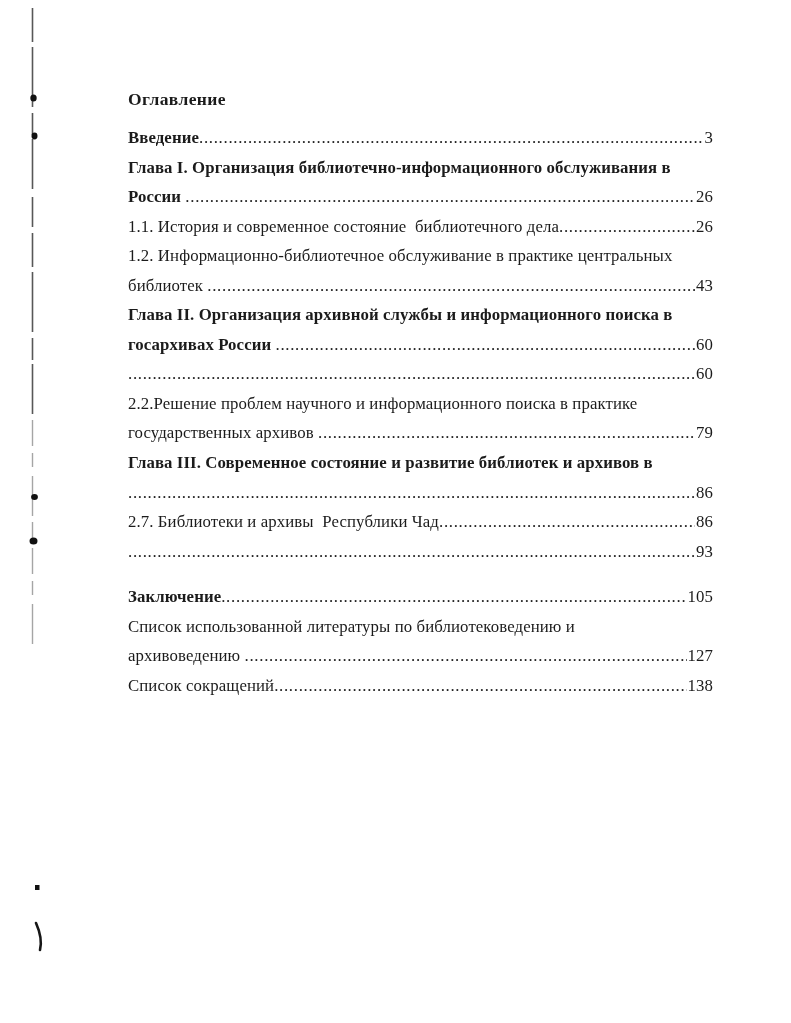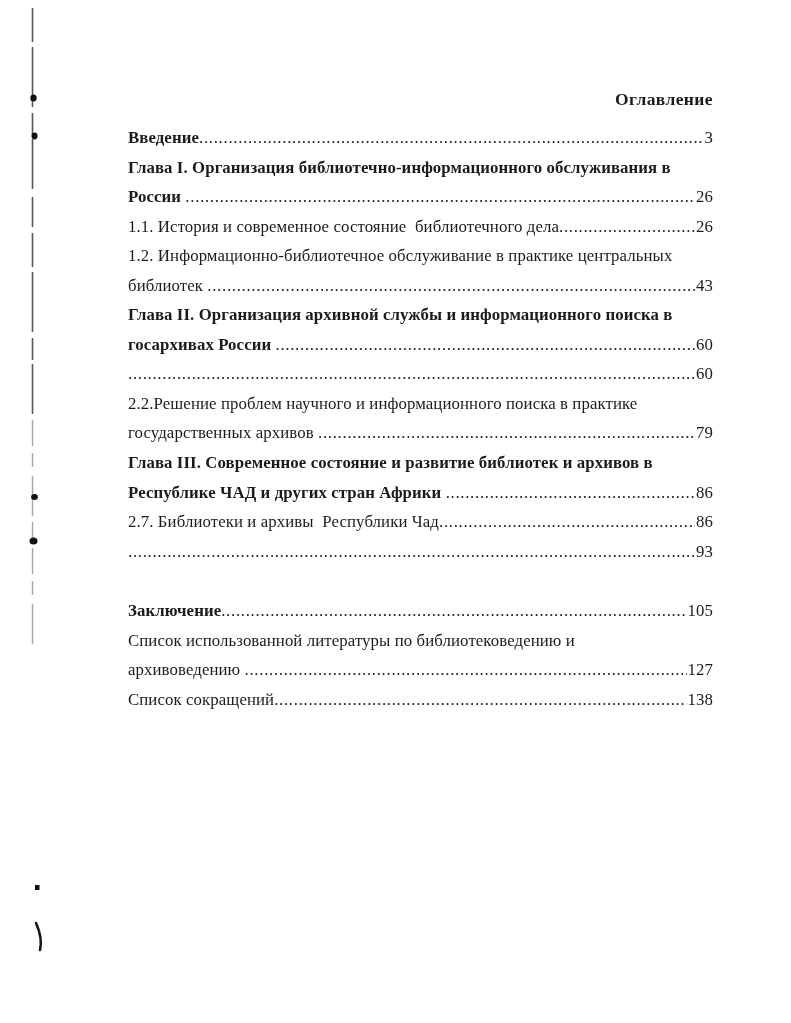--- a/index.html
+++ b/index.html
@@ -14,36 +14,36 @@
   .page { position: absolute; inset: 0; }
   .artifacts { position: absolute; left: 0; top: 0; pointer-events: none; }
   .content {
     position: absolute;
     left: 128px; top: 88px;
     width: 585px;
   }
   .title {
     font-size: 17.5px;
     font-weight: bold;
-    text-align: right;
+    text-align: left;
     margin: 0 0 18px 0;
     letter-spacing: 0.4px;
     line-height: 22px;
   }
   .toc-line {
     display: flex;
     align-items: baseline;
     height: 29.55px;
     font-size: 16.8px;
     white-space: pre;
     letter-spacing: 0.1px;
     text-align: center;
   }
   .toc-line.bold .toc-text { font-weight: bold; }
-  .toc-line.gap { margin-top: 30px; }
+  .toc-line.gap { margin-top: 16px; }
   .toc-text { flex: 0 0 auto; }
   .leader {
     flex: 1 1 auto;
     min-width: 0;
     overflow: hidden;
     white-space: nowrap;
     letter-spacing: 0.7px;
     font-weight: normal;
     color: #222;
   }
@@ -121,21 +121,20 @@
     <span class="toc-text">государственных архивов </span>
     <span class="leader">................................................................................................................................................................................................................................................................................................................................................................................................................</span>
     <span class="toc-page">79</span>
   </div>
         <div class="toc-line bold">
     <span class="toc-text">Глава III. Современное состояние и развитие библиотек и архивов в</span>
     
     
   </div>
         <div class="toc-line bold">
-    <span class="toc-text">Республике ЧАД и других стран Африки </span>
     <span class="leader">................................................................................................................................................................................................................................................................................................................................................................................................................</span>
     <span class="toc-page">86</span>
   </div>
         <div class="toc-line">
     <span class="toc-text">2.7. Библиотеки и архивы  Республики Чад</span>
     <span class="leader">................................................................................................................................................................................................................................................................................................................................................................................................................</span>
     <span class="toc-page">86</span>
   </div>
         <div class="toc-line">
     <span class="leader">................................................................................................................................................................................................................................................................................................................................................................................................................</span>

